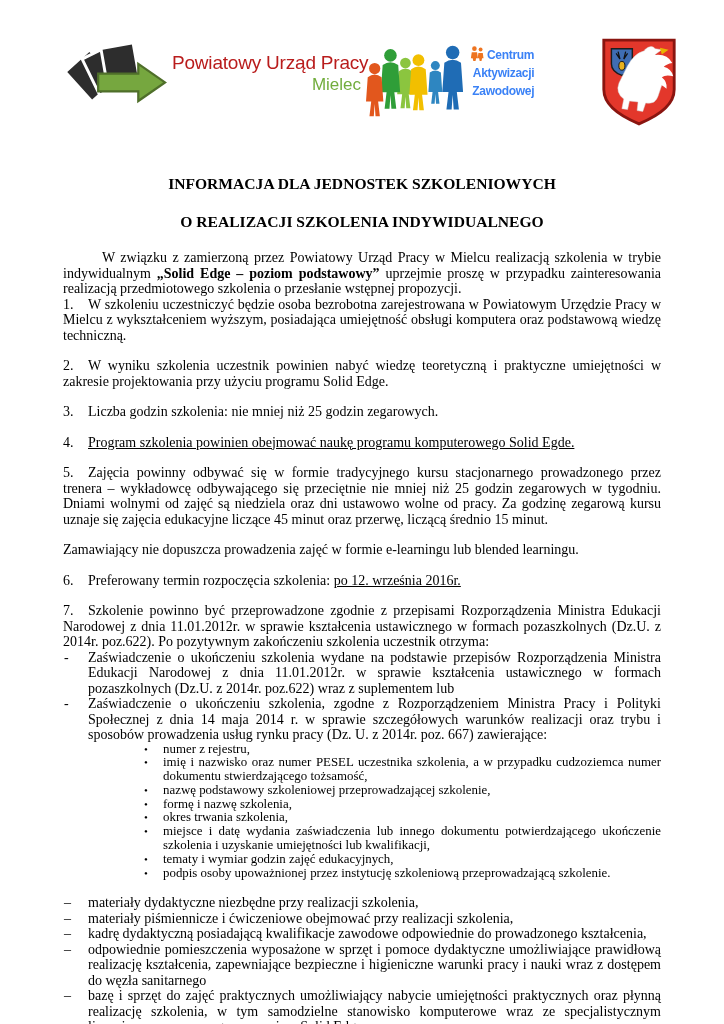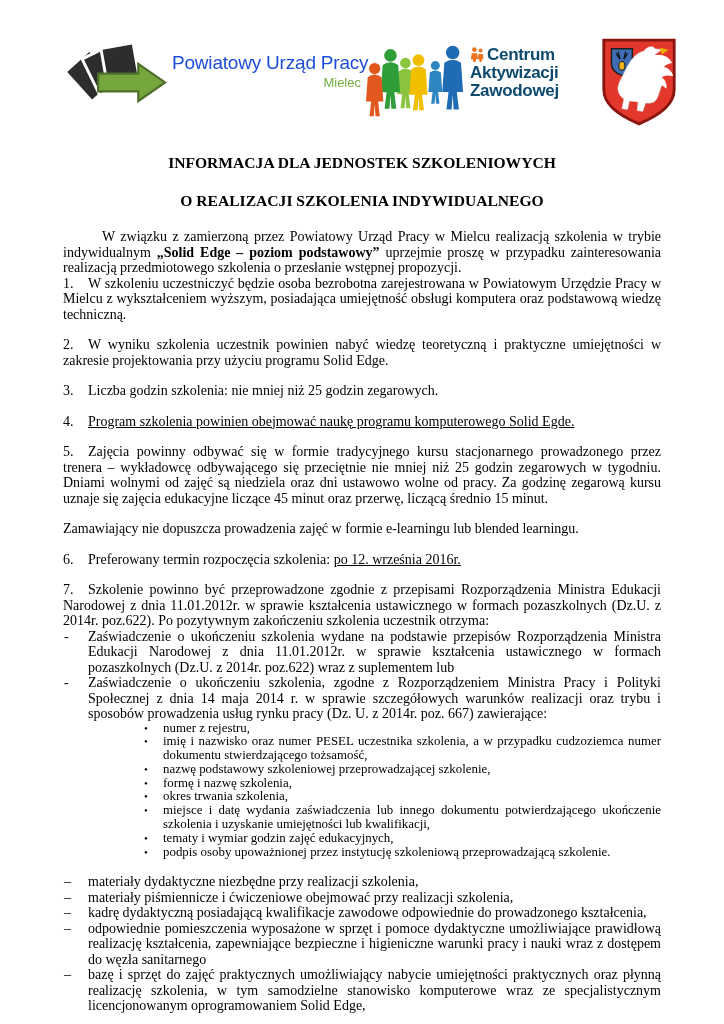--- a/index.html
+++ b/index.html
@@ -6,31 +6,31 @@
   .page{
     width:724px;height:1024px;margin:0 auto;background:#ffffff;
     box-sizing:border-box;position:relative;overflow:hidden;
     font-family:"Liberation Serif", serif;color:#000;
   }
   
   .hdr{display:flex;align-items:flex-start;padding:36px 46px 0 64px;height:100px;}
   .hdr > *{flex-shrink:0;}
   .logo-pup{width:104px;height:76px;margin-top:4px;}
   .pup-text{margin:16px 2px 0 4px;width:192px;font-family:"Liberation Sans",sans-serif;}
-  .pup-name{font-size:19px;color:#1d4ed8;white-space:nowrap;letter-spacing:-0.2px;}
-  .pup-city{font-size:13px;color:#72ad3d;text-align:right;padding-right:3px;margin-top:1px;}
+  .pup-name{font-size:19px;color:#b91c1c;white-space:nowrap;letter-spacing:-0.2px;}
+  .pup-city{font-size:17px;color:#72ad3d;text-align:right;padding-right:3px;margin-top:1px;}
   .logo-people{width:104px;height:90px;margin-top:4px;}
-  .caz-text{font-family:"Liberation Sans",sans-serif;font-weight:bold;font-size:17px;
-    color:#0c4a6e;line-height:18px;margin-top:10px;white-space:nowrap;letter-spacing:-0.3px;}
+  .caz-text{font-family:"Liberation Sans",sans-serif;font-weight:bold;font-size:12px;
+    color:#3b82f6;line-height:18px;margin-top:10px;white-space:nowrap;letter-spacing:-0.3px;text-align:right;}
   .caz-mini{width:15px;height:15px;vertical-align:-2px;margin-right:2px;}
   .crest{width:78px;height:92px;margin-left:auto;}
   
   .doc{padding:0 63px;}
   .ttl{font-size:15.6px;font-weight:bold;text-align:center;margin:0;line-height:17px;}
-  .ttl1{margin-top:18px;}
+  .ttl1{margin-top:39px;}
   .ttl2{margin-top:21px;}
   p{margin:0;text-align:justify;line-height:15.5px;font-size:14px;}
   .intro{margin-top:20px;text-indent:39px;}
   .gap{margin-bottom:15px;}
   .num{display:inline-block;width:25px;}
   .u{text-decoration:underline;}
   b.u{font-weight:normal;}
   ul{list-style:none;margin:0;padding:0;}
   .dash li{position:relative;padding-left:25px;text-align:justify;line-height:15.5px;font-size:14px;}
   .dash .mk{position:absolute;left:1px;}

